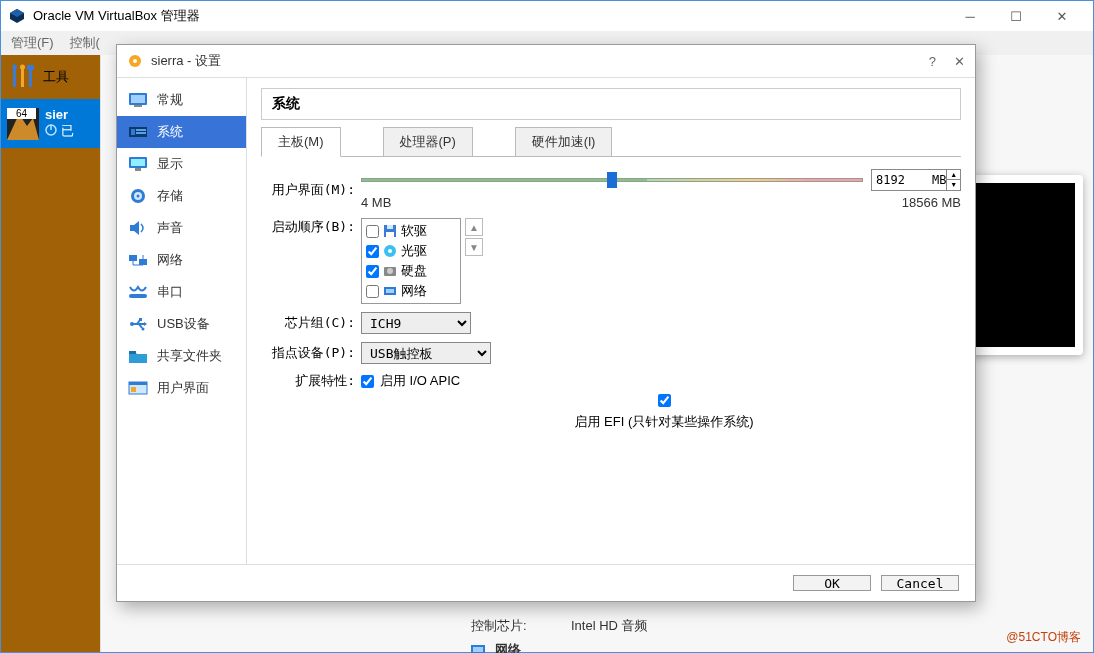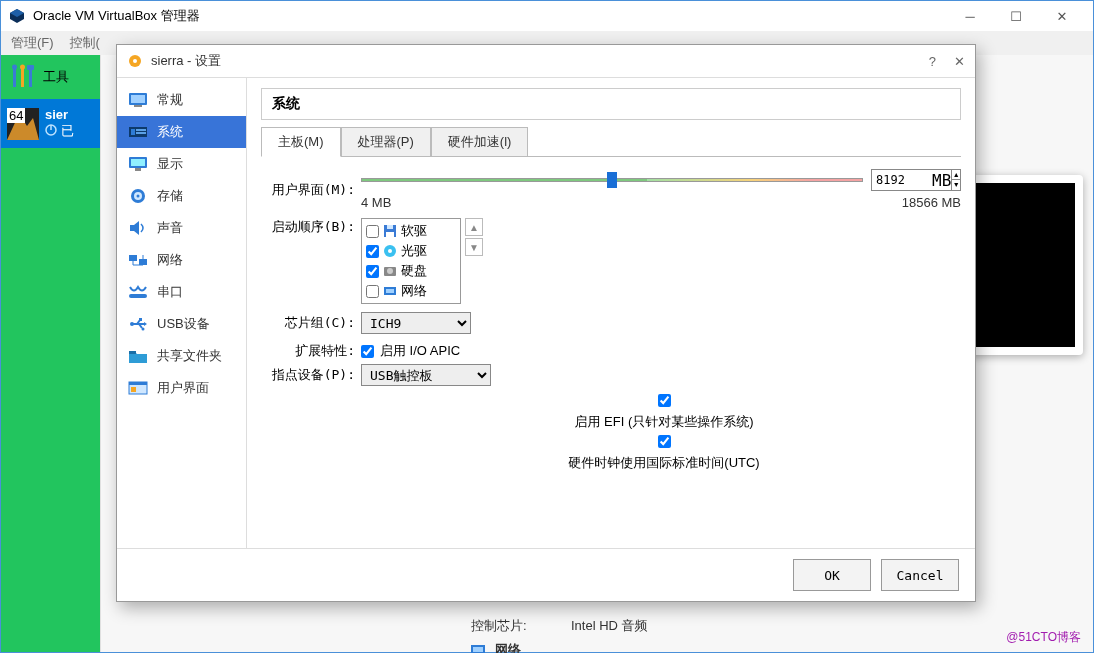--- a/index.html
+++ b/index.html
@@ -9,84 +9,84 @@
 .main-window { position: absolute; left: 0; top: 0; width: 1094px; height: 653px; background: #fff; border: 1px solid #4a90d9; }
 .main-titlebar { height: 30px; background: #fff; display: flex; align-items: center; padding: 0 8px; color: #000; }
 .main-titlebar .app-icon { width:16px; height:16px; margin-right:8px; }
 .main-titlebar .title { flex:1; color:#000; }
 .main-winctrls { display:flex; gap:0; }
 .main-winctrls .btn { width:46px; height:30px; display:flex; align-items:center; justify-content:center; color:#555; }
 .main-menubar { height:24px; background:#f0f0f0; display:flex; align-items:center; padding:0 4px; gap:4px; color:#666; font-size:12px; }
 .main-menubar .mi { padding:2px 6px; }
 
 .main-body { display:flex; height:calc(100% - 54px); }
-.left-pane { width:100px; background:#22c55e; border-right:1px solid #e0e0e0; }
+.left-pane { width:100px; background:#a16207; border-right:1px solid #e0e0e0; }
 .toolbtn { display:flex; align-items:center; gap:6px; padding:8px 8px; }
 .toolbtn .ticon { width:28px; height:28px; }
 .vm-item { display:flex; align-items:center; gap:6px; padding:8px 6px; background:#0078d7; color:#fff; }
 .vm-item .thumb { width:32px; height:32px; background:#222; position:relative; }
-.vm-item .thumb .tag { position:absolute; left:0; top:0; font-size:13px; background:#fff; color:#000; padding:0 2px; }
+.vm-item .thumb .tag { position:absolute; left:0; top:0; font-size:10px; background:#fff; color:#000; padding:0 9px; }
 .vm-item .vmname { font-weight:bold; }
 .vm-item .vmstate { display:flex; align-items:center; gap:4px; font-size:11px; }
 
 .right-pane { flex:1; background:#f7f7f7; position:relative; }
 .preview { position:absolute; right:10px; top:120px; width:260px; height:180px; background:#000; border:8px solid #fff; box-shadow:0 2px 8px rgba(0,0,0,.3); border-radius:4px; }
 .detail-line { position:absolute; left:370px; display:flex; gap:20px; color:#333; }
 .detail-label { width:80px; }
-.watermark { position:absolute; right:12px; bottom:6px; color:#a21caf; font-size:12px; }
+.watermark { position:absolute; right:12px; bottom:6px; color:#c2410c; font-size:12px; }
 
 
 .dialog { position:absolute; left:116px; top:44px; width:860px; height:558px; background:#fff; border:1px solid #999; box-shadow:4px 6px 16px rgba(0,0,0,.3); display:flex; flex-direction:column; }
 .dlg-title { height:32px; display:flex; align-items:center; padding:0 10px; background:#fff; }
 .dlg-title .gear { width:16px; height:16px; margin-right:8px; }
 .dlg-title .t { flex:1; color:#333; }
 .dlg-title .wc { display:flex; gap:18px; color:#666; }
 .dlg-body { flex:1; display:flex; border-top:1px solid #ddd; }
 .cat-list { width:130px; background:#fff; border-right:1px solid #ddd; padding:6px 0; }
 .cat-item { display:flex; align-items:center; gap:8px; padding:7px 10px; color:#333; }
 .cat-item.sel { background:#3874d8; color:#fff; }
 .cat-item .ci { width:22px; height:18px; display:flex; align-items:center; justify-content:center; }
 .cat-item .ci svg { width:20px; height:16px; }
 
 .content { flex:1; padding:10px 14px; display:flex; flex-direction:column; }
 .sec-title-box { border:1px solid #ccc; padding:6px 10px; margin-bottom:6px; }
 .sec-title { font-weight:bold; font-size:14px; }
-.tabs { display:flex; border-bottom:1px solid #bbb; margin-bottom:12px; }
+.tabs { display:flex; border-bottom:1px solid #bbb; margin-bottom:12px;gap:42px; }
 .tab { padding:5px 16px; border:1px solid transparent; border-bottom:none; color:#333; position:relative; top:1px; background:#f0f0f0; border:1px solid #bbb; border-bottom:1px solid #bbb; }
 .tab.active { background:#fff; border-bottom:1px solid #fff; }
 
 .form-row { display:flex; align-items:center; margin-bottom:8px; }
 .form-label { width:100px; text-align:right; padding-right:6px; font-family:SimSun,monospace; white-space:nowrap; }
 .slider-wrap { flex:1; display:flex; flex-direction:column; }
 .slider-track-row { display:flex; align-items:center; gap:8px; }
 .slider { flex:1; height:16px; position:relative; }
 .slider .track { position:absolute; left:0; right:0; top:6px; height:4px; background:linear-gradient(to right,#7fc97f 0%,#7fc97f 57%,#a3e0a3 57%,#f7d27a 78%,#f4a3a3 90%,#f4a3a3 100%); border:1px solid #999; }
 .slider .thumb { position:absolute; top:0; width:10px; height:16px; background:#1a6fd6; left:50%; transform:translateX(-50%); }
 .slider-ruler { display:flex; justify-content:space-between; font-family:monospace; font-size:12px; color:#333; margin-top:4px; }
 .spin { width:90px; height:22px; border:1px solid #888; display:flex; align-items:center; }
 .spin input { border:none; width:60px; padding:0 4px; font-family:monospace; font-size:12px; outline:none; }
-.spin .unit { font-family:monospace; font-size:16px; }
+.spin .unit { font-family:monospace; font-size:12px; }
 .spin .arrows { width:14px; display:flex; flex-direction:column; border-left:1px solid #888; margin-left:auto; }
 .spin .arrows div { height:10px; font-size:7px; text-align:center; line-height:9px; border-bottom:1px solid #888; }
 .spin .arrows div:last-child { border-bottom:none; }
 
 .boot-box { border:1px solid #999; padding:2px; width:100px; }
 .boot-item { display:flex; align-items:center; gap:4px; padding:1px 2px; font-family:SimSun,monospace; }
 .boot-item input[type=checkbox] { width:13px; height:13px; }
 .boot-item .bi { width:14px; height:14px; }
 .boot-arrows { display:flex; flex-direction:column; gap:2px; margin-left:4px; }
 .boot-arrows .ba { width:18px; height:18px; border:1px solid #bbb; display:flex; align-items:center; justify-content:center; font-size:10px; color:#888; }
 
 select.combo { height:22px; border:1px solid #888; background:#eee; font-family:SimSun,monospace; padding:0 4px; min-width:110px; }
 
 .chk-row { display:flex; align-items:center; gap:6px; margin-left:106px; margin-bottom:4px; font-family:SimSun,monospace;flex-direction:column; }
 .chk-row input { width:13px; height:13px; }
 
 .dlg-buttons { display:flex; justify-content:flex-end; gap:10px; padding:10px 16px; border-top:1px solid #ddd; }
-.btn-std { min-width:78px; height:32px; border:1px solid #999; background:#f3f3f3; font-family:SimSun,monospace; }
+.btn-std { min-width:78px; height:16px; border:1px solid #999; background:#f3f3f3; font-family:SimSun,monospace; }
 
 
 </style>
 </head>
 <body>
 
 <div class="main-window">
   <div class="main-titlebar">
     <span class="app-icon">
       <svg viewBox="0 0 16 16">
@@ -361,42 +361,38 @@
         </div>
       </div>
 
       <div class="form-row">
         <div class="form-label">芯片组(C):</div>
         <select class="combo">
           <option>ICH9</option>
         </select>
       </div>
 
+      <div class="form-row">
+        <div class="form-label">指点设备(P):</div>
+        <select class="combo" style="min-width:130px">
+          <option>USB触控板</option>
+        </select>
+      </div>
+
       <div class="form-row" style="margin-bottom:4px">
         <div class="form-label">扩展特性:</div>
         <label style="display:flex;align-items:center;gap:6px;font-family:SimSun,monospace">
           <input type="checkbox" checked="" style="">
           <span>启用 I/O APIC</span>
         </label>
       </div>
-
-      <div class="form-row">
-        <div class="form-label">指点设备(P):</div>
-        <select class="combo" style="min-width:130px">
-          <option>USB触控板</option>
-        </select>
-      </div>
       <label class="chk-row">
         <input type="checkbox" checked="" style="">
         <span>启用 EFI (只针对某些操作系统)</span>
       </label>
-      <label class="chk-row">
-        <input type="checkbox" checked="" style="">
-        <span>硬件时钟使用国际标准时间(UTC)</span>
-      </label>
 
     </div>
   </div>
   <div class="dlg-buttons">
     <button class="btn-std">OK</button>
     <button class="btn-std">Cancel</button>
   </div>
 </div>
 
 </body></html>

